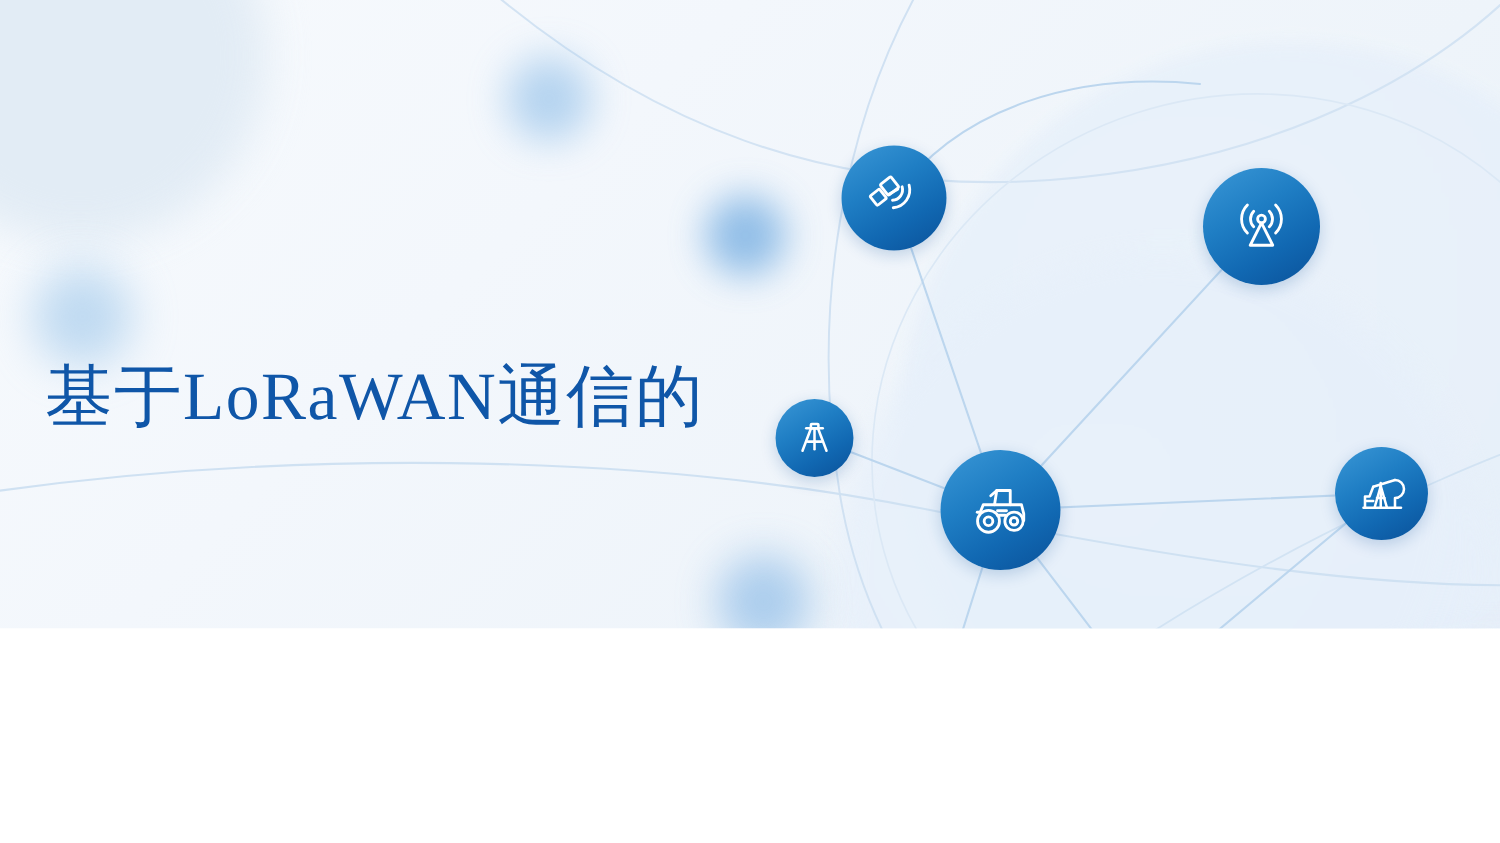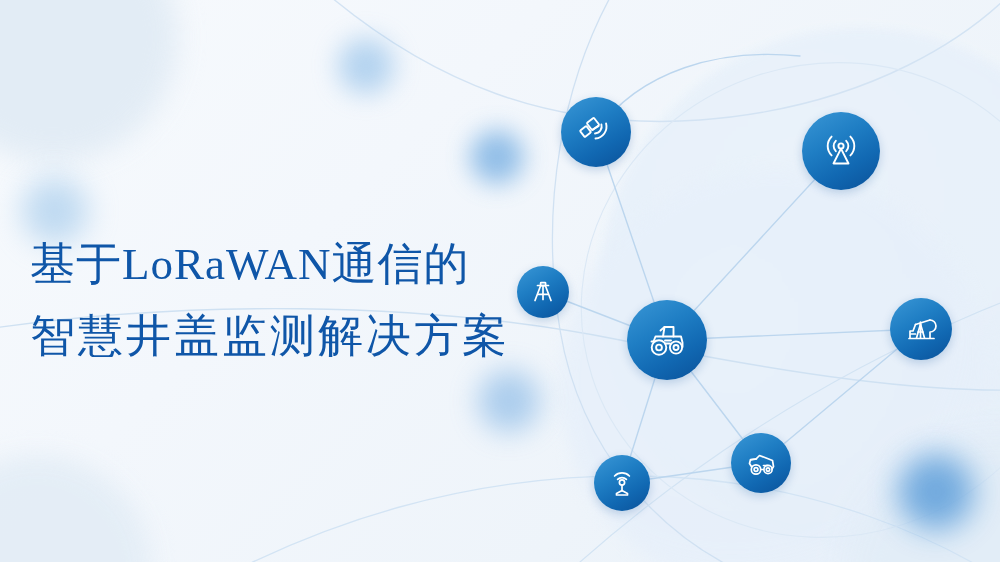--- a/index.html
+++ b/index.html
@@ -4,21 +4,21 @@
 <title>Slide</title>
 <style>
   html, body {
     margin: 0;
     padding: 0;
     background: #ffffff;
   }
   #slide {
     position: relative;
     width: 1000px;
-    height: 562px;
+    height: 419px;
     overflow: hidden;
     background: linear-gradient(135deg, #f7fafd 0%, #f3f7fc 35%, #eef4fa 70%, #e9f1f9 100%);
     font-family: "Liberation Sans", "DejaVu Sans", sans-serif;
   }
 
   
   .blob {
     position: absolute;
     border-radius: 50%;
     pointer-events: none;
@@ -160,21 +160,20 @@
   </svg>
 
   <div class="glow glow-a"></div>
   <div class="glow glow-b"></div>
   <div class="glow glow-c"></div>
   <div class="glow glow-d"></div>
   <div class="glow glow-e"></div>
 
   <div class="title-block">
     <div class="title-line line1">基于LoRaWAN通信的</div>
-    <div class="title-line line2">智慧井盖监测解决方案</div>
   </div>
 
   <div class="node" style="left:561px; top:97px; width:70px; height:70px;">
     <span>
       <svg width="40" height="40" viewBox="0 0 40 40" stroke-width="1.9">
         <rect x="12.5" y="7.5" width="9" height="9" rx="1" transform="rotate(-38 17 12)"></rect>
         <rect x="5.5" y="15.5" width="8" height="8" rx="1" transform="rotate(-38 9.5 19.5)"></rect>
         <path d="M16.5 17.5 L22.5 14.2"></path>
         <path d="M19 21.5 a7 7 0 0 0 6.4 -9"></path>
         <path d="M19.5 26.5 a12 12 0 0 0 10.6 -15"></path>

